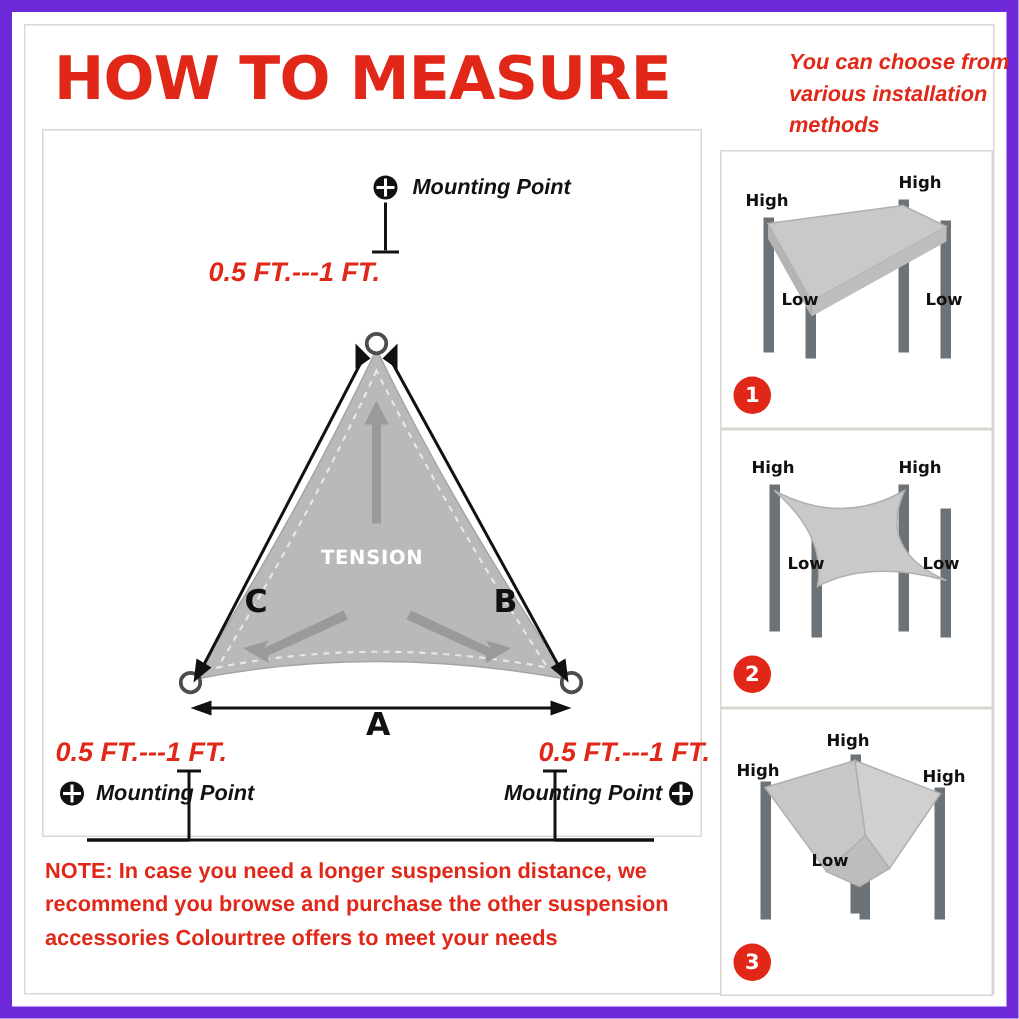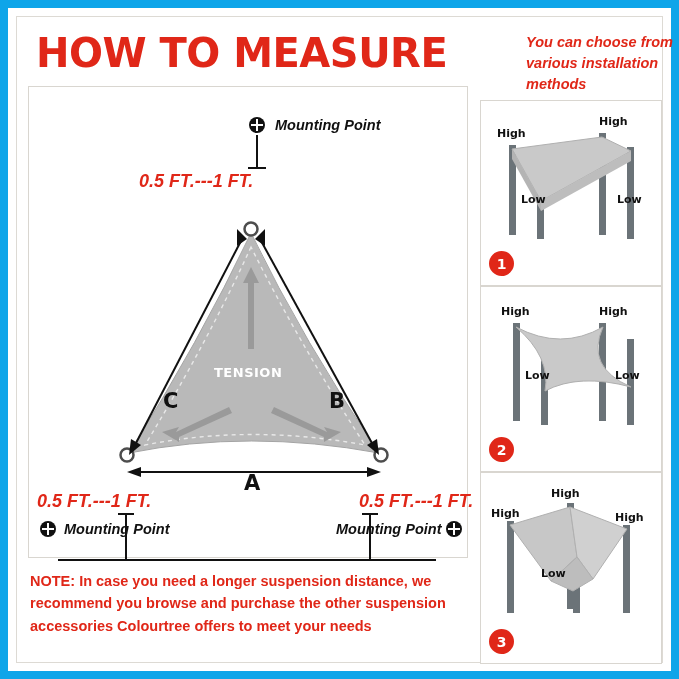--- a/index.html
+++ b/index.html
@@ -6,21 +6,21 @@
   body{
     width:679px;height:679px;
     background:#ffffff;
     font-family:"Liberation Sans", sans-serif;
     overflow:hidden;
   }
   .page{
     position:relative;
     width:679px;height:679px;
     box-sizing:border-box;
-    border:8px solid #0ea5e9;
+    border:8px solid #6d28d9;
     background:#ffffff;
   }
   .frame{
     position:absolute;
     left:8px;top:8px;right:8px;bottom:8px;
     border:1px solid #dddad4;
     background:#fff;
   }
 
   

